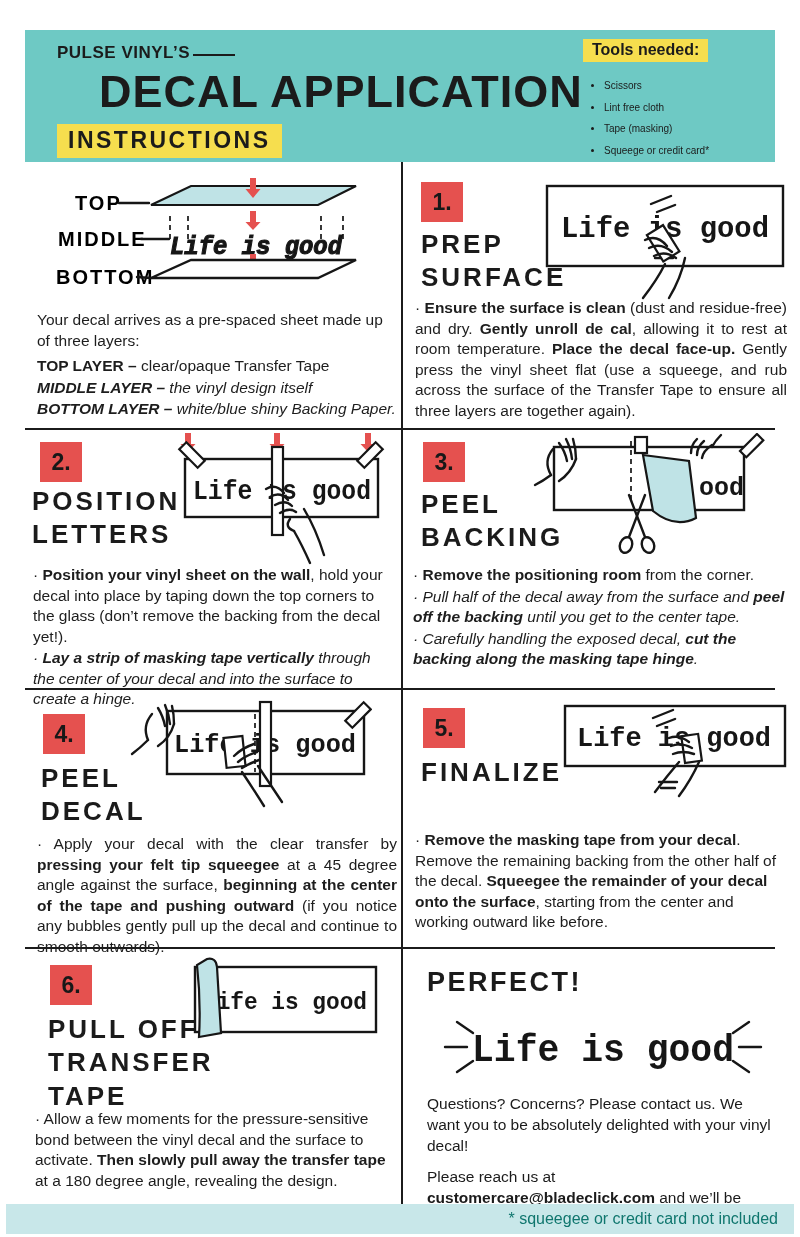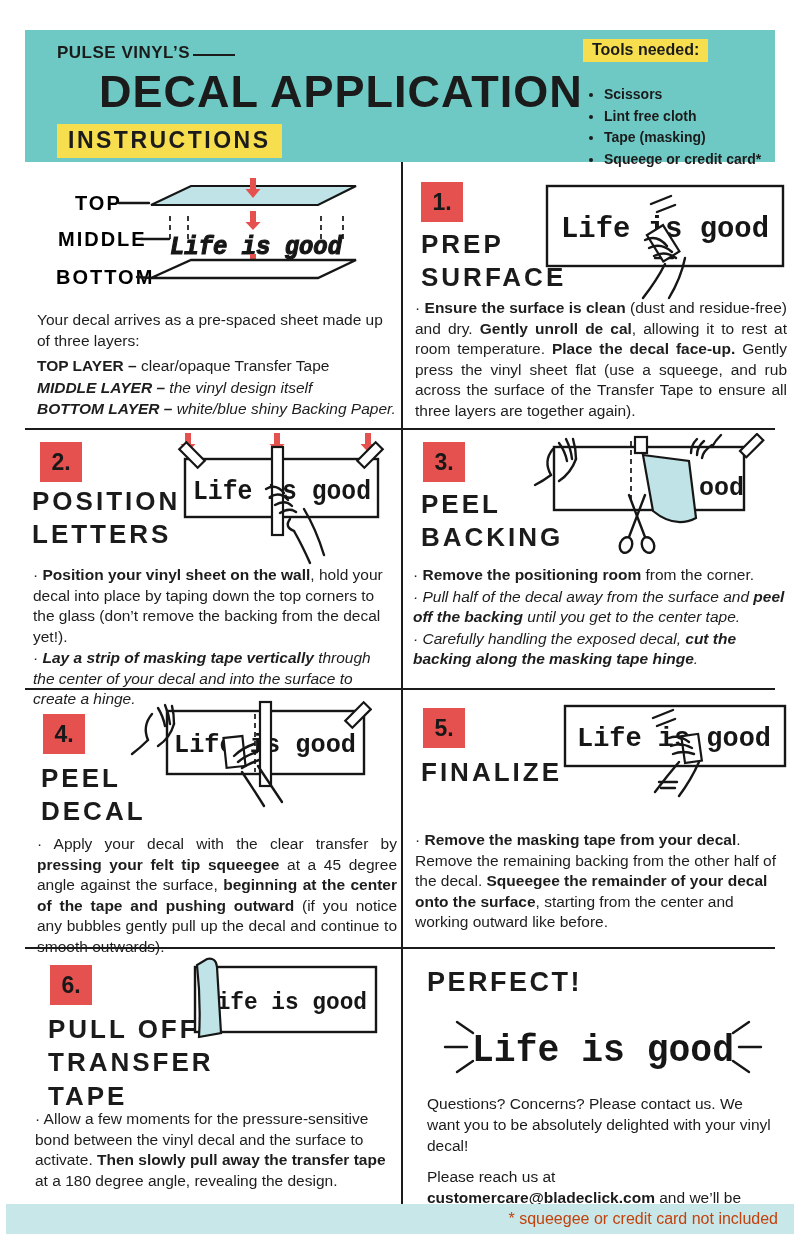--- a/index.html
+++ b/index.html
@@ -6,21 +6,21 @@
   .page{position:relative;width:800px;height:1237px;background:#fff;overflow:hidden;
         font-family:"Liberation Sans",sans-serif;color:#1b1b1b;padding-left:30px;}
   
   .hdr{position:absolute;left:25px;top:30px;width:750px;height:132px;background:#6EC9C4;}
   .brand{position:absolute;left:32px;top:13px;font-size:17px;font-weight:700;letter-spacing:.5px;}
   .brand-rule{display:inline-block;width:42px;height:2px;background:#1b1b1b;margin-left:3px;margin-bottom:2px;}
   .big-title{position:absolute;left:30px;top:36px;font-size:45px;font-weight:800;letter-spacing:1px;white-space:nowrap;margin-left:44px;}
   .subtitle{position:absolute;left:32px;top:94px;background:#F6DE4E;padding:3px 11px 4px;font-size:23px;font-weight:700;letter-spacing:2.5px;}
   .tools{position:absolute;left:558px;top:9px;width:195px;}
   .tools-title{display:inline-block;background:#F6DE4E;padding:2px 9px 3px;font-size:16px;font-weight:600;}
-  .tools ul{margin:22px 0 0 0;padding-left:21px;font-size:14px;line-height:21.5px;font-weight:bold;}
+  .tools ul{margin:13px 0 0 0;padding-left:21px;font-size:10px;line-height:21.5px;}
   
   .vline{position:absolute;left:401px;top:162px;width:2px;height:1042px;background:#1b1b1b;}
   .hline{position:absolute;left:25px;width:750px;height:2px;background:#1b1b1b;}
   
   .panel{position:absolute;}
   .num{position:absolute;width:42px;height:40px;background:#E5514F;color:#181818;
        font-size:23px;font-weight:800;display:flex;align-items:center;justify-content:center;}
   .ptitle{position:absolute;font-size:26px;font-weight:800;letter-spacing:3px;line-height:1.28;}
   .pbody{position:absolute;font-size:15.5px;line-height:20.5px;color:#1d1d1d;}
   .pbody p{margin:0 0 1px 0;}
@@ -31,21 +31,21 @@
   
   .ln{stroke:#161616;stroke-width:2.4;fill:none;stroke-linecap:round;stroke-linejoin:round;}
   .tape{fill:#fff;stroke:#161616;stroke-width:2.2;}
   .sheet{fill:#fff;stroke:#161616;stroke-width:2.4;}
   .tealfill{fill:#BFE3E6;stroke:#161616;stroke-width:2.2;}
   .dash{stroke:#161616;stroke-width:1.7;fill:none;stroke-dasharray:5 4;}
   .redarrow{fill:#E5514F;}
   .decaltxt{font-family:"Liberation Mono",monospace;font-weight:700;fill:#161616;}
   
   .strip{position:absolute;left:6px;top:1204px;width:788px;height:30px;background:#C8E7E9;
-         font-size:16px;color:#c2410c;text-align:right;line-height:30px;padding-right:0;box-sizing:border-box;}
+         font-size:16px;color:#0f766e;text-align:right;line-height:30px;padding-right:0;box-sizing:border-box;}
   .strip span{margin-right:16px;}
   
   .closing-title{position:absolute;font-size:27px;font-weight:800;letter-spacing:2.5px;}
   .closing-body{position:absolute;font-size:15.5px;line-height:21px;}
 </style>
 </head>
 <body>
 
 <div class="page">
 

